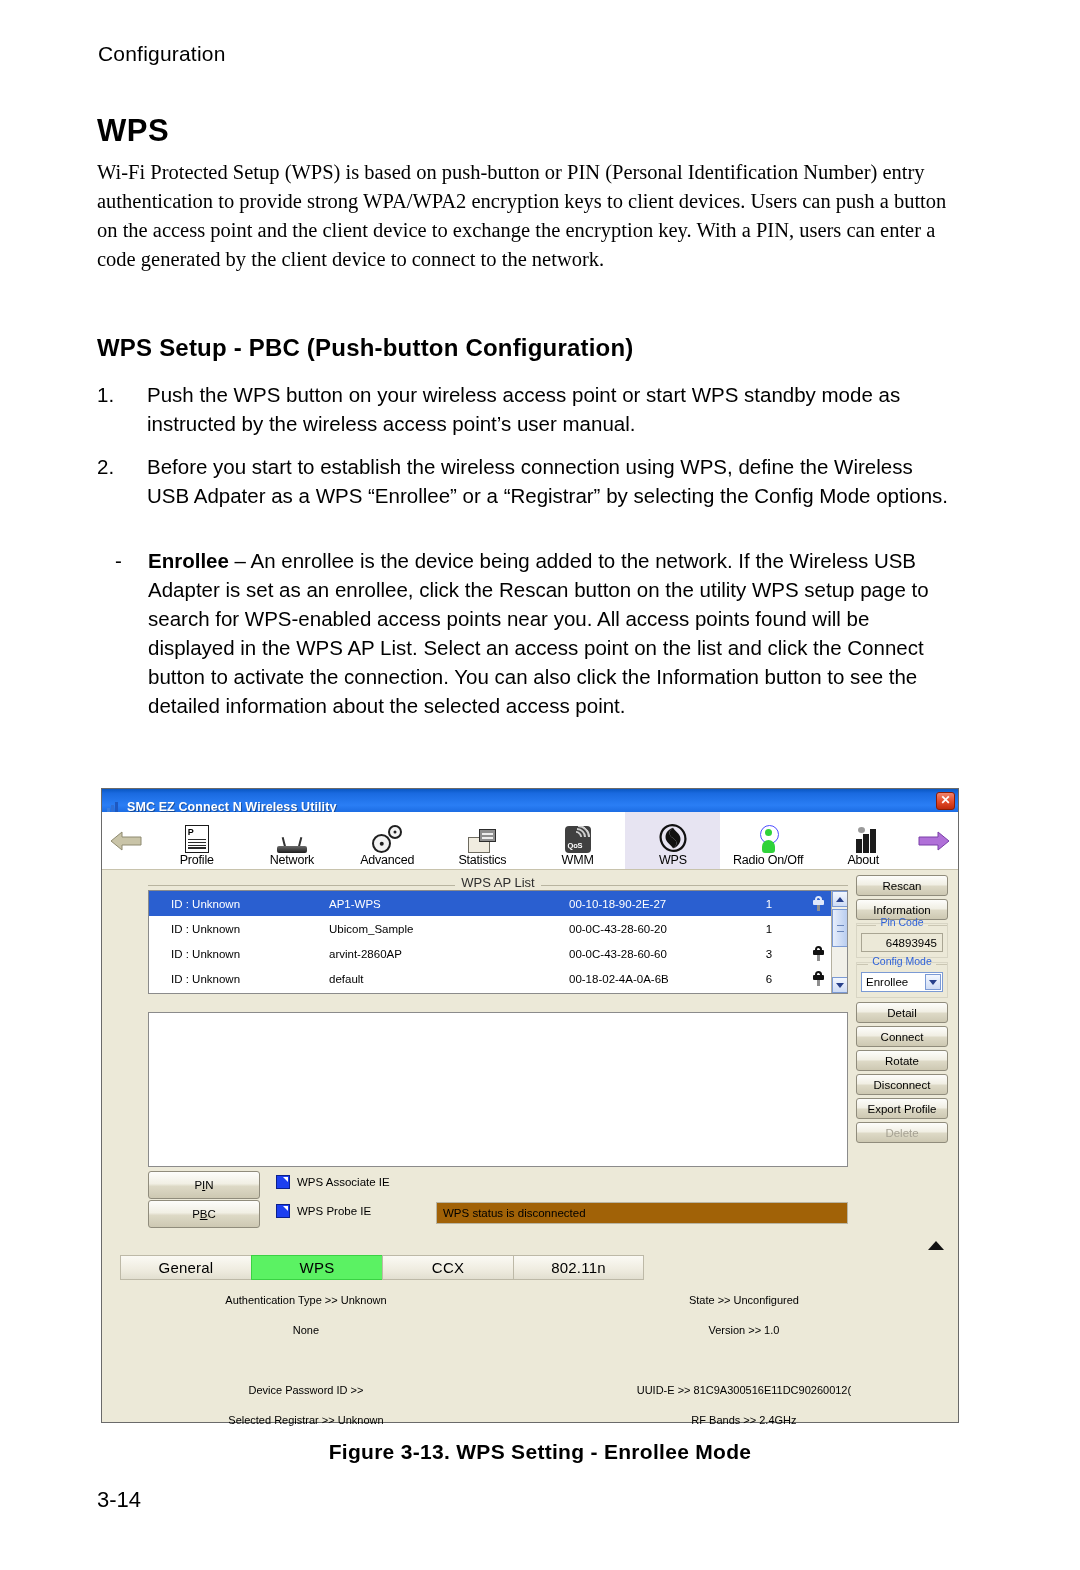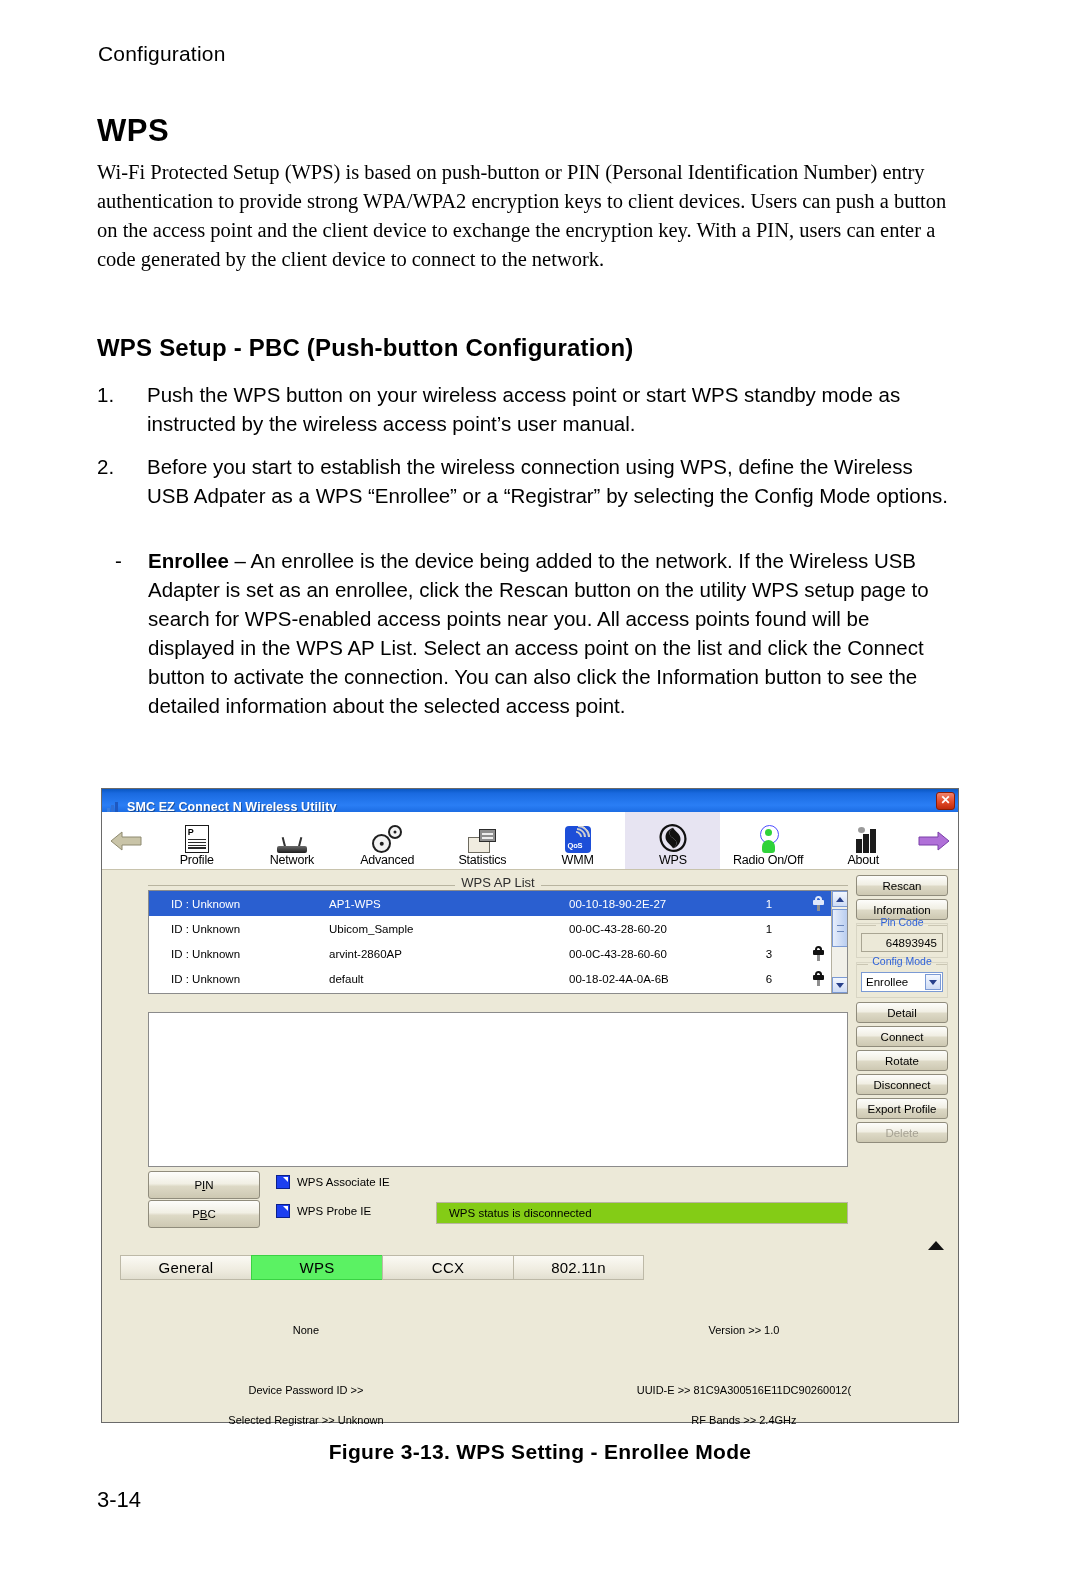--- a/index.html
+++ b/index.html
@@ -285,21 +285,21 @@
   .ico-stats .mini::after {
     content: "";
     position: absolute;
     left: 2px; top: 3px; right: 2px;
     height: 1.5px;
     background: #eee;
     box-shadow: 0 4px 0 #eee;
   }
   .ico-qos {
     width: 26px; height: 27px;
-    background: #1d4ed8;
+    background: #404040;
     border-radius: 4px;
     position: relative;
     overflow: hidden;
   }
   .ico-qos .wave {
     position: absolute;
     border: 2px solid #cfcfcf;
     border-radius: 50%;
     border-color: #cfcfcf transparent transparent transparent;
     transform: rotate(45deg);
@@ -583,21 +583,21 @@
     width: 412px;
     height: 22px;
     border: 1px solid #b9b5a3;
     background: #ece9d8;
     box-sizing: border-box;
     display: flex;
     align-items: center;
     font-size: 11.5px;
   }
   .field-box.progress { top: 2px; justify-content: center; }
-  .field-box.status { top: 31px; background: #84cc16; padding-left: 12px; }
+  .field-box.status { top: 31px; background: #a16207; padding-left: 6px; }
 
   
   .side-col {
     position: absolute;
     left: 750px; top: 4px;
     width: 92px;
   }
   .side-btn {
     width: 92px; height: 21px;
     margin-bottom: 3px;
@@ -1004,20 +1004,24 @@
   </div>
 
   <div class="tabstrip">
     <div class="tab">General</div>
     <div class="tab active">WPS</div>
     <div class="tab">CCX</div>
     <div class="tab">802.11n</div>
   </div>
 
   <div class="detail-area">
+    <div class="detail-row" style="top:2px">
+      <span class="dleft">Authentication Type &gt;&gt; Unknown</span>
+      <span class="dright">State &gt;&gt; Unconfigured</span>
+    </div>
     <div class="detail-row" style="top:32px">
       <span class="dleft">None</span>
       <span class="dright">Version &gt;&gt; 1.0</span>
     </div>
     <div class="detail-row uuid" style="top:92px">
       <span class="dleft">Device Password ID &gt;&gt;</span>
       <span class="dright">UUID-E &gt;&gt; 81C9A300516E11DC90260012(</span>
     </div>
     <div class="detail-row" style="top:122px">
       <span class="dleft">Selected Registrar &gt;&gt; Unknown</span>

